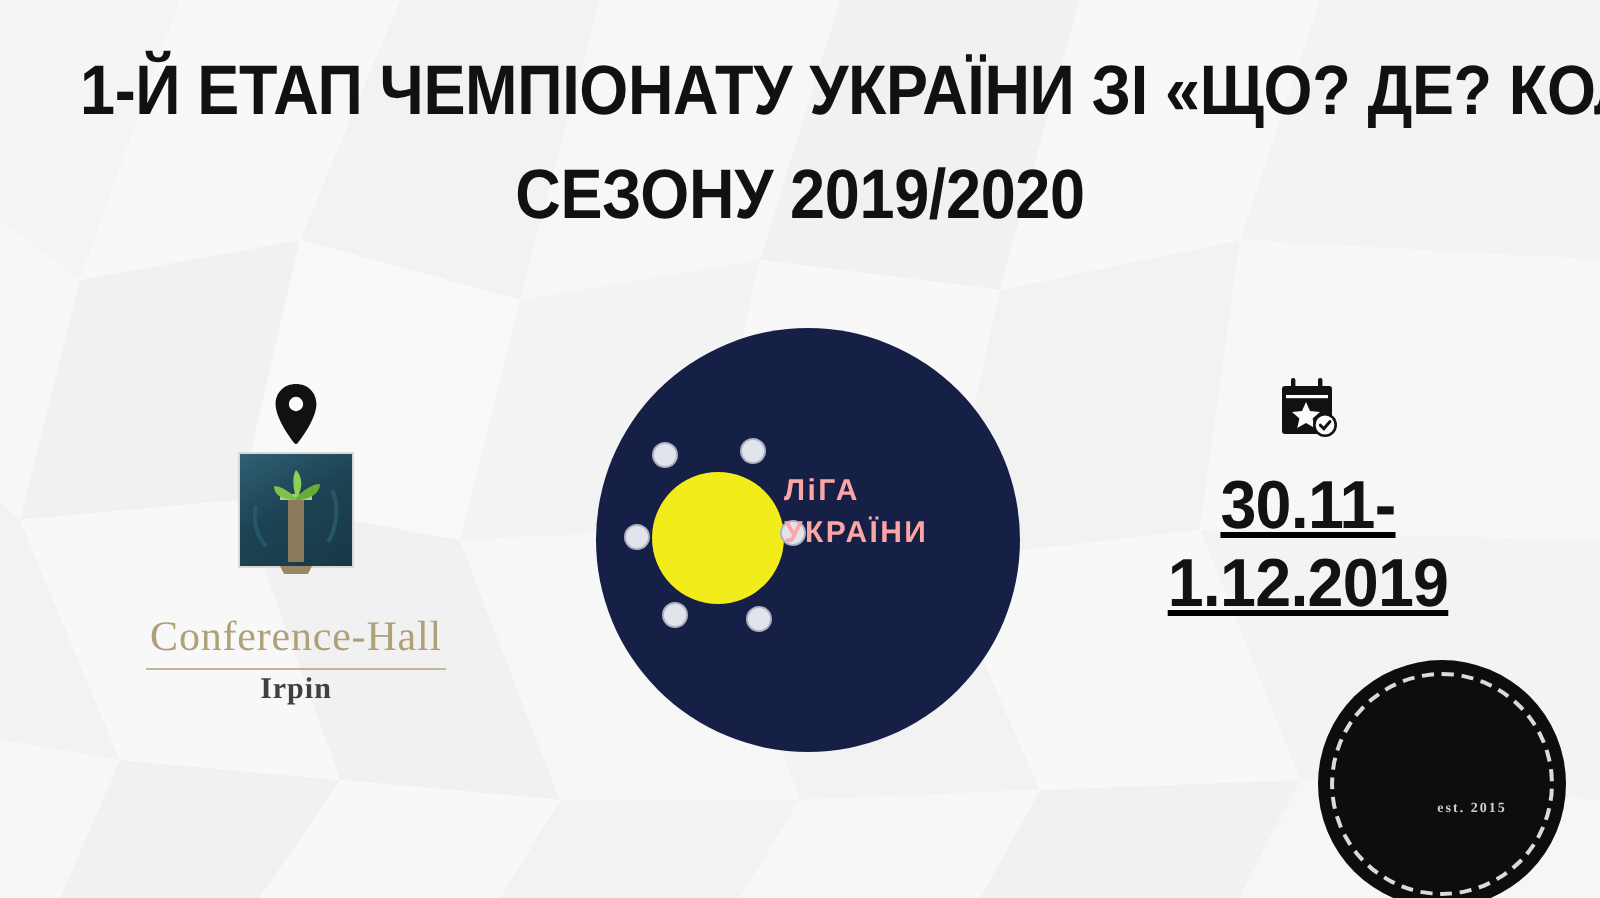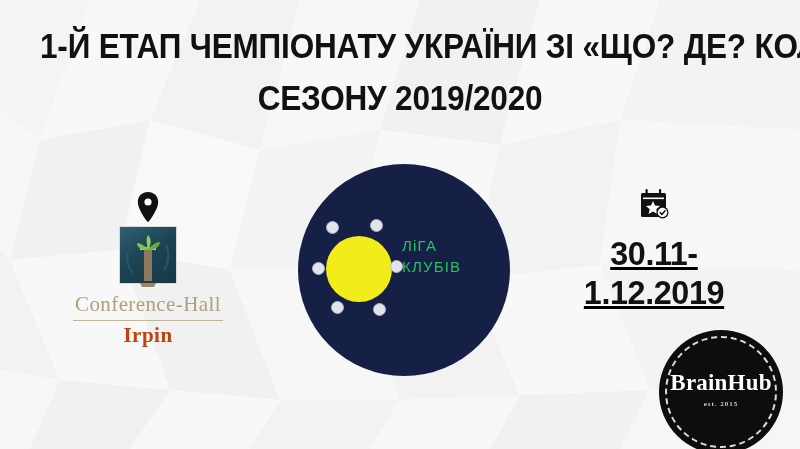--- a/index.html
+++ b/index.html
@@ -42,30 +42,30 @@
   .ch-block{position:absolute;left:48px;top:192px;width:200px;text-align:center;z-index:5;}
   .pin-icon{display:block;margin:0 auto 4px auto;width:22px;height:30px;}
   .ch-img{
     width:56px;height:56px;margin:0 auto;
     background:linear-gradient(150deg,#2f6073 0%,#1d4454 45%,#173846 100%);
     border:1px solid #d8d8d8;
     position:relative;overflow:visible;
   }
   .ch-img svg{position:absolute;left:0;top:0;}
   .ch-name{
-    margin-top:8px;
+    margin-top:22px;
     font-family:"Liberation Serif","DejaVu Serif",serif;
     font-size:21px;color:#b0a079;letter-spacing:0.4px;
   }
   .ch-rule{
     width:150px;height:1px;background:#c3b694;margin:3px auto 2px auto;
   }
   .ch-city{
     font-family:"Liberation Serif","DejaVu Serif",serif;
-    font-size:21px;color:#c2410c;font-weight:bold;letter-spacing:0.5px;
+    font-size:15px;color:#404040;font-weight:bold;letter-spacing:0.5px;
   }
 
   
   .league{
     position:absolute;left:298px;top:164px;width:212px;height:212px;
     border-radius:50%;
     background:#161f46;
     z-index:5;
   }
   .sun{
@@ -74,25 +74,25 @@
   }
   .dot{position:absolute;width:11px;height:11px;border-radius:50%;
     background:#e2e4ec;border:1px solid #aeb2c2;}
   .d1{left:28px;top:57px;}
   .d2{left:72px;top:55px;}
   .d3{left:14px;top:98px;}
   .d4{left:92px;top:96px;}
   .d5{left:33px;top:137px;}
   .d6{left:75px;top:139px;}
   .league-text{
-    position:absolute;left:104px;top:71px;width:106px;
-    color:#22c55e;
+    position:absolute;left:94px;top:71px;width:106px;
+    color:#fca5a5;
     font-family:"Liberation Sans",sans-serif;
     font-size:15px;line-height:21px;letter-spacing:1.2px;
-    font-weight:400;
+    font-weight:700;
   }
 
   
   .date-block{position:absolute;left:538px;top:188px;width:232px;text-align:center;z-index:5;text-decoration:underline;}
   .cal-icon{display:block;margin:0 auto 12px auto;width:34px;height:34px;}
   .date-text{
     font-family:"Liberation Sans Narrow","Liberation Sans",sans-serif;
     font-weight:bold;font-size:34px;color:#121212;letter-spacing:-0.4px;
     transform:scaleX(0.95);
   }
@@ -105,21 +105,21 @@
   .bh-dash{
     position:absolute;left:6px;top:6px;right:6px;bottom:6px;
     border-radius:50%;border:2px dashed #ffffff;opacity:.85;
   }
   .bh-name{
     position:absolute;left:0;top:40px;width:124px;text-align:center;
     color:#ffffff;font-family:"Liberation Serif","DejaVu Serif",serif;
     font-weight:bold;font-size:23px;letter-spacing:0.2px;
   }
   .bh-est{
-    position:absolute;left:0;top:70px;width:124px;text-align:center;
+    position:absolute;left:15px;top:70px;width:124px;text-align:center;
     color:#cfcfcf;font-family:"Liberation Serif","DejaVu Serif",serif;
     font-size:7px;letter-spacing:1px;font-weight:bold;
   }
 </style>
 </head>
 <body>
 
 <div class="poster">
 
   <div class="bg">
@@ -186,37 +186,36 @@
   <div class="league">
     <div class="sun"></div>
     <div class="dot d1"></div>
     <div class="dot d2"></div>
     <div class="dot d3"></div>
     <div class="dot d4"></div>
     <div class="dot d5"></div>
     <div class="dot d6"></div>
     <div class="league-text">
       <div>ЛіГА</div>
-      <div>КЛУБІВ</div>
+      <div>УКРАЇНИ</div>
     </div>
   </div>
 
   <div class="date-block">
     <svg class="cal-icon" viewBox="0 0 34 34">
       <rect x="8.5" y="1" width="2.2" height="6" rx="1" fill="#111"></rect>
       <rect x="22" y="1" width="2.2" height="6" rx="1" fill="#111"></rect>
       <rect x="4" y="5" width="25" height="24" rx="1.5" fill="#111"></rect>
       <rect x="6" y="9.5" width="21" height="1.6" fill="#fbfbfb"></rect>
       <polygon points="16,13 18,17.5 23,18 19.3,21.2 20.4,26 16,23.5 11.6,26 12.7,21.2 9,18 14,17.5" fill="#fbfbfb"></polygon>
       <circle cx="25.5" cy="24.5" r="6" fill="#111"></circle>
       <circle cx="25.5" cy="24.5" r="4.7" fill="#fbfbfb"></circle>
       <path d="M23.2 24.6 L24.9 26.4 L28 22.8" stroke="#111" stroke-width="1.5" fill="none" stroke-linecap="round" stroke-linejoin="round"></path>
     </svg>
     <div class="date-text">30.11-1.12.2019</div>
   </div>
 
   <div class="brainhub">
     <div class="bh-dash"></div>
-    <div class="bh-name">BrainHub</div>
     <div class="bh-est">est. 2015</div>
   </div>
 
 </div>
 
 </body></html>

